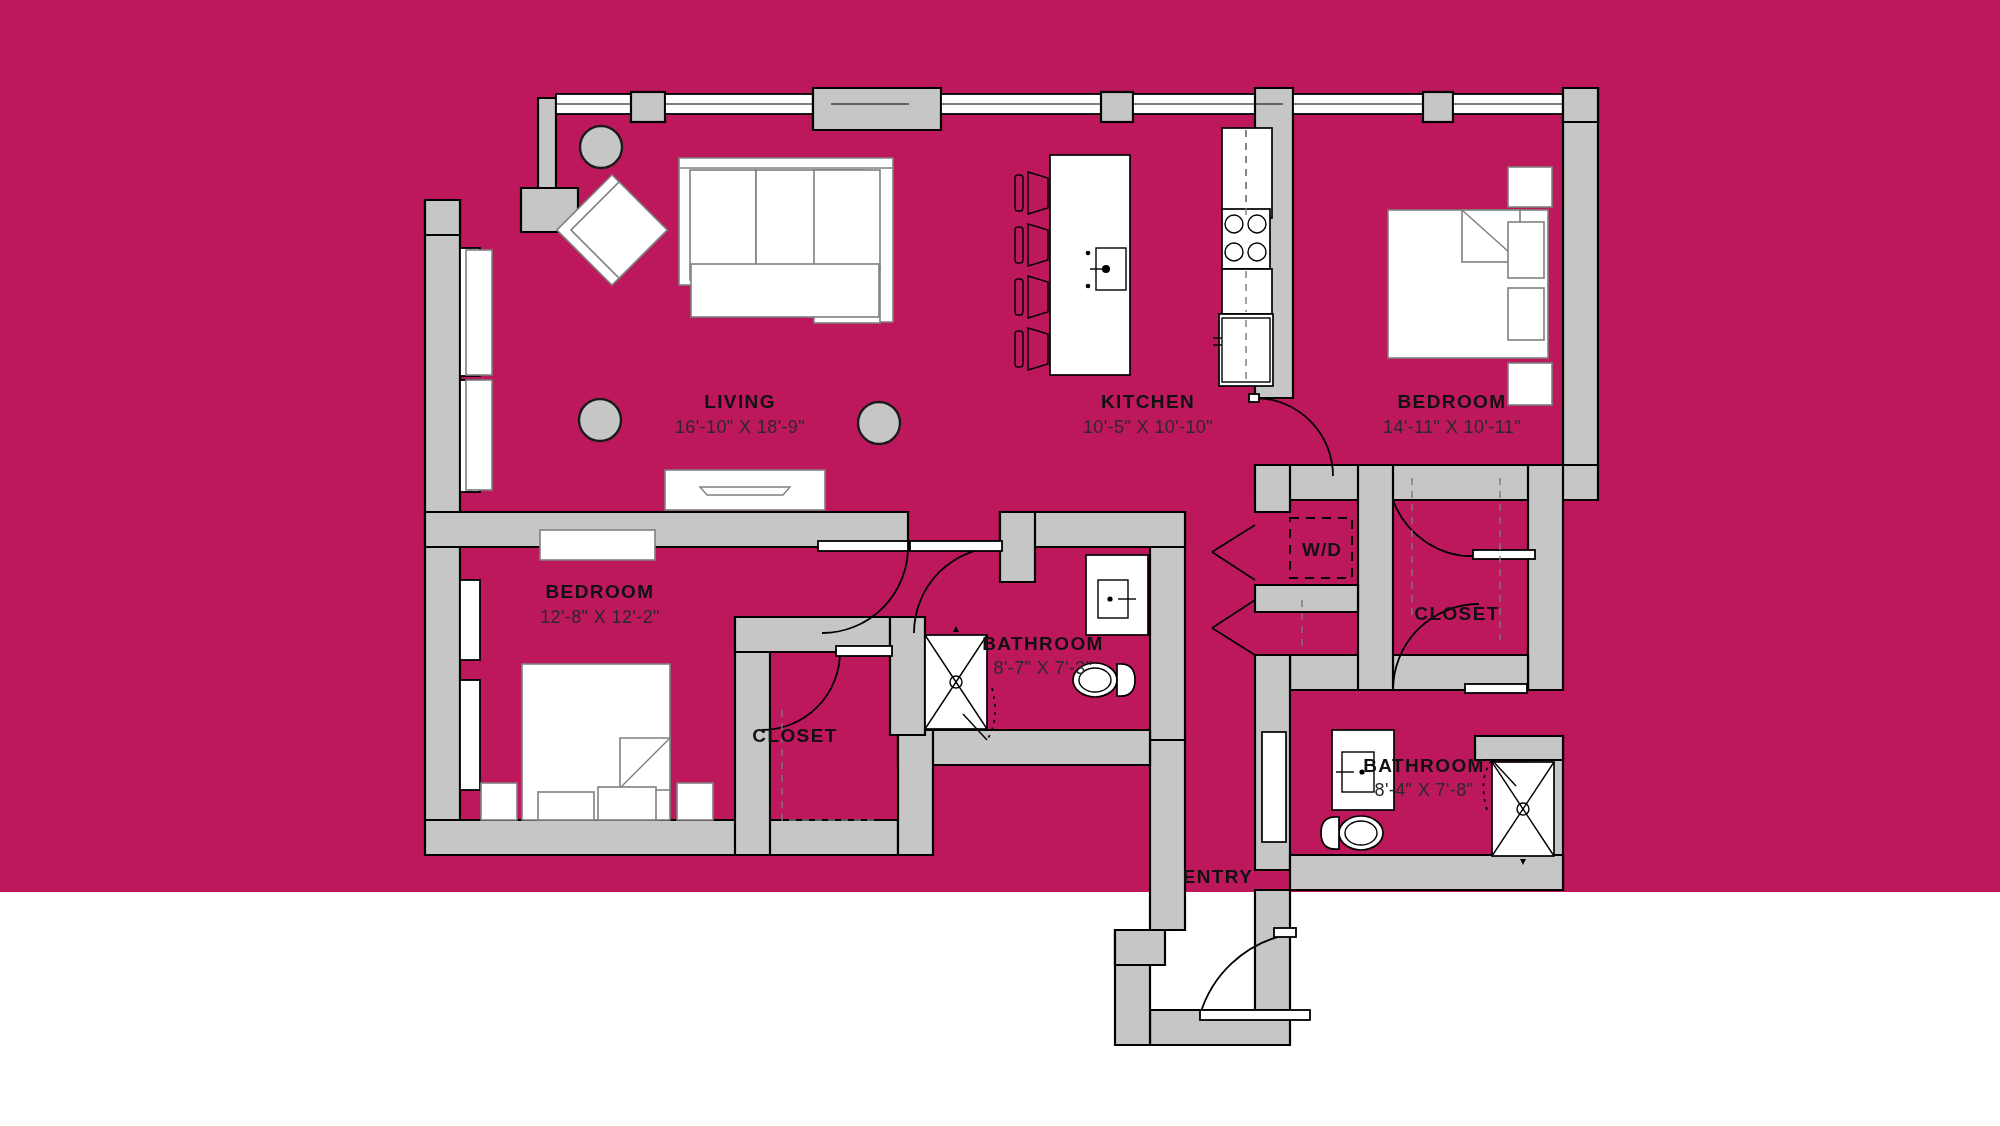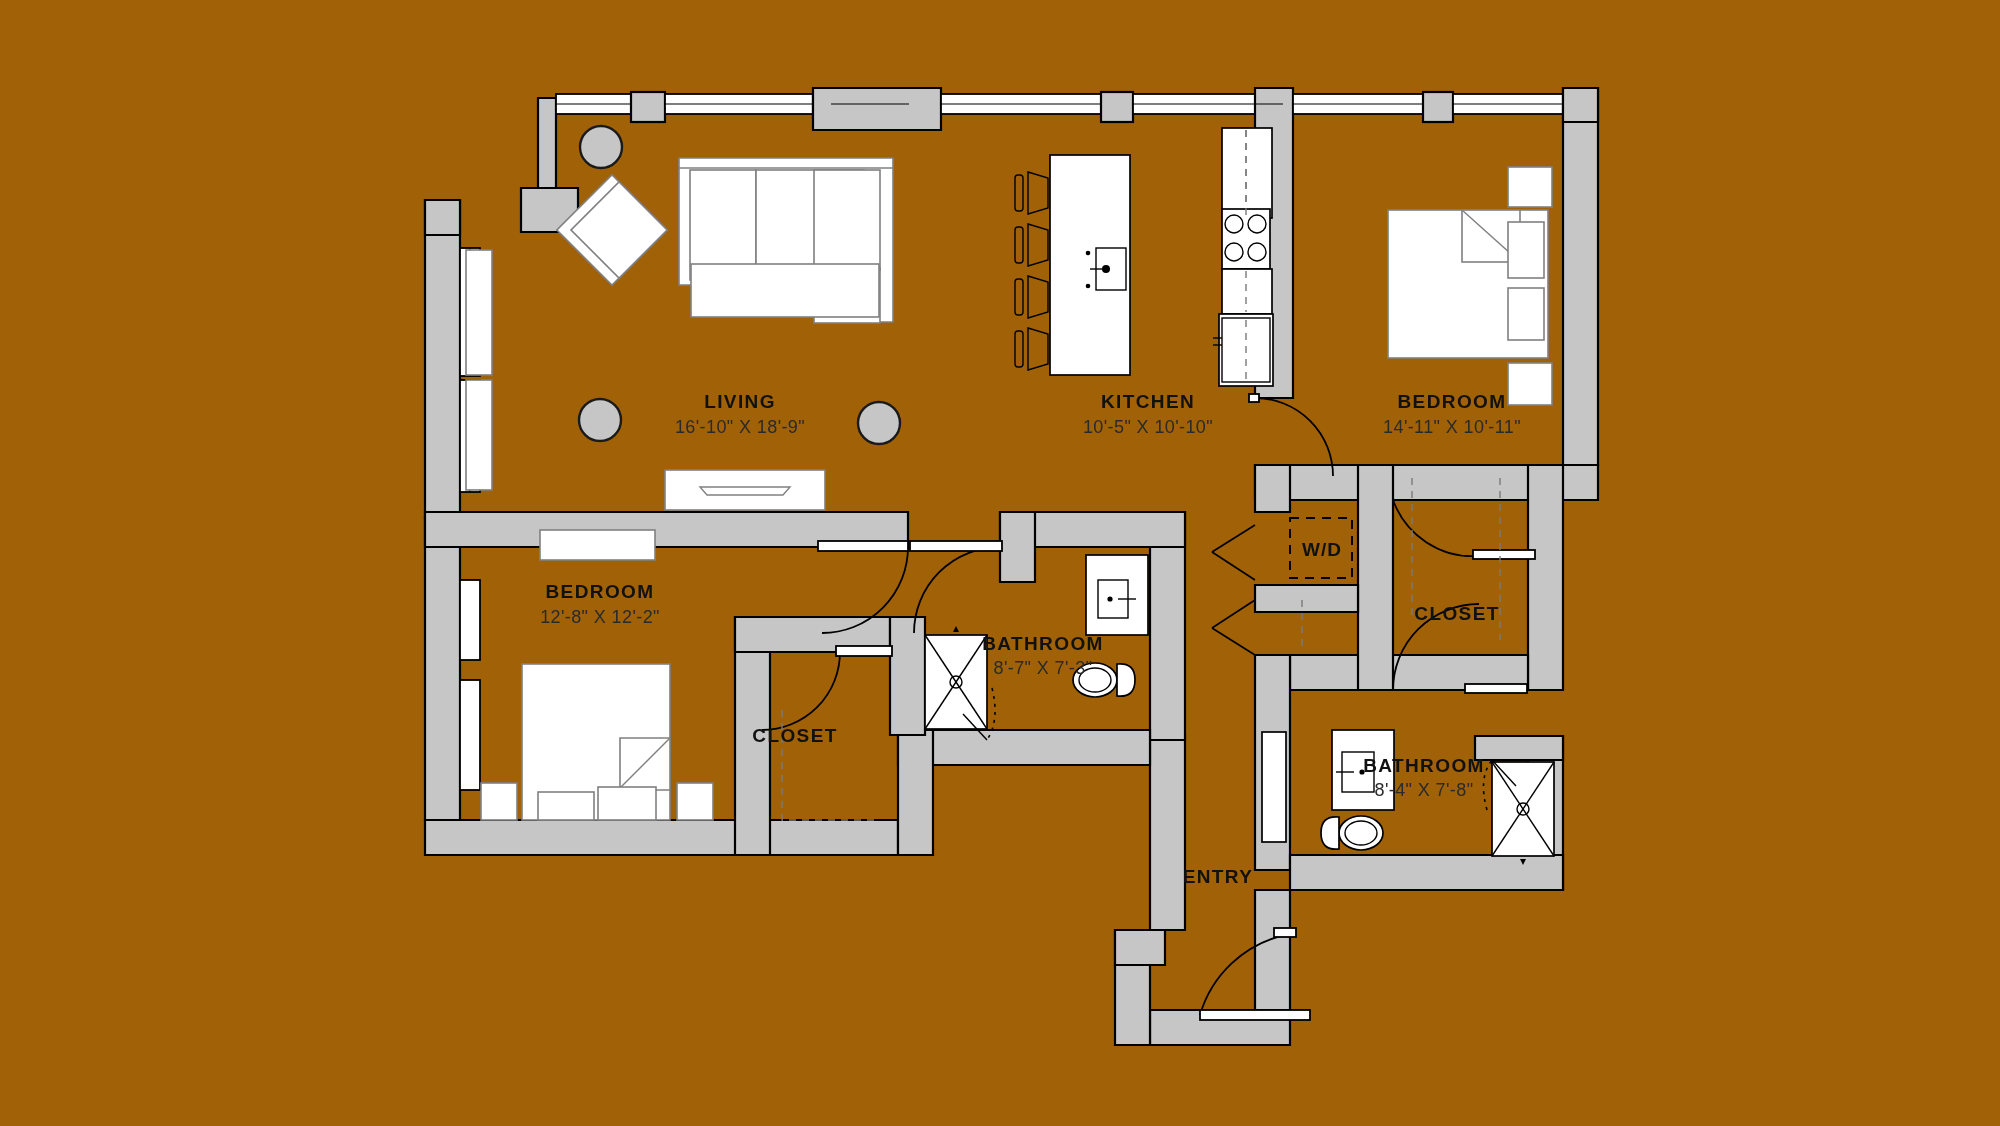--- a/index.html
+++ b/index.html
@@ -10,22 +10,22 @@
   }
   body {
     width: 2000px;
     height: 1126px;
     font-family: "Liberation Sans", sans-serif;
     overflow: hidden;
   }
   #plan-root {
     position: relative;
     width: 2000px;
-    height: 1126px;
-    background: #a16207;
+    height: 892px;
+    background: #be185d;
   }
   svg#floorplan {
     display: block;
     width: 2000px;
     height: 1126px;
   }
   .wall      { fill: #c6c6c6; stroke: #000000; stroke-width: 2.2; }
   .window-frame { fill: #ffffff; stroke: #000000; stroke-width: 1.8; }
   .window-line  { stroke: #000000; stroke-width: 1.1; fill: none; }
   .col       { fill: #c6c6c6; stroke: #1a1a1a; stroke-width: 2.4; }

